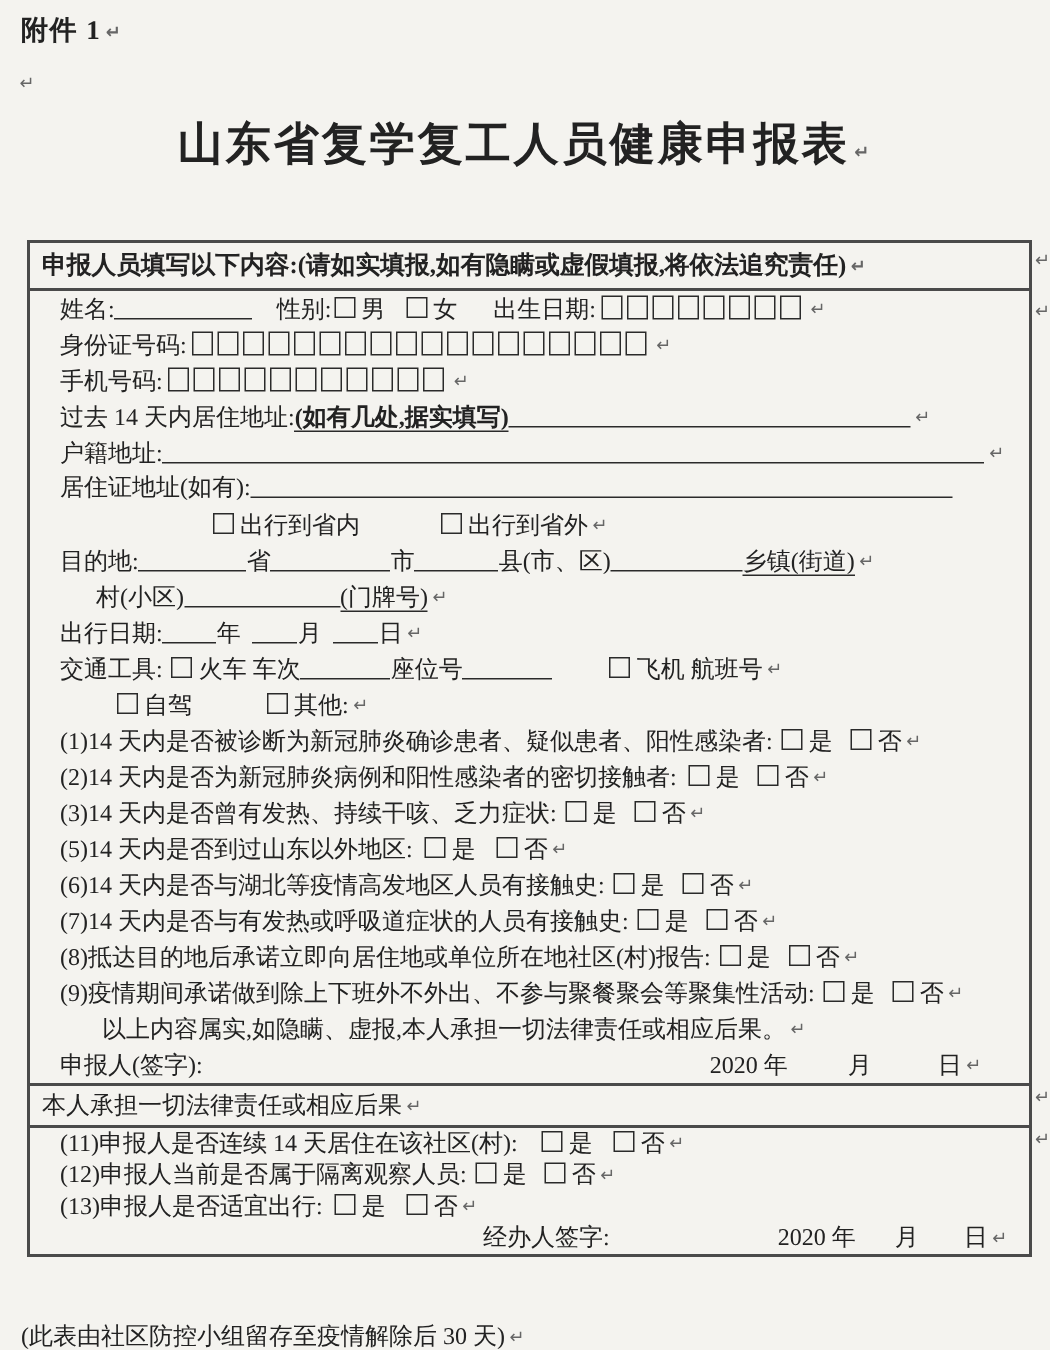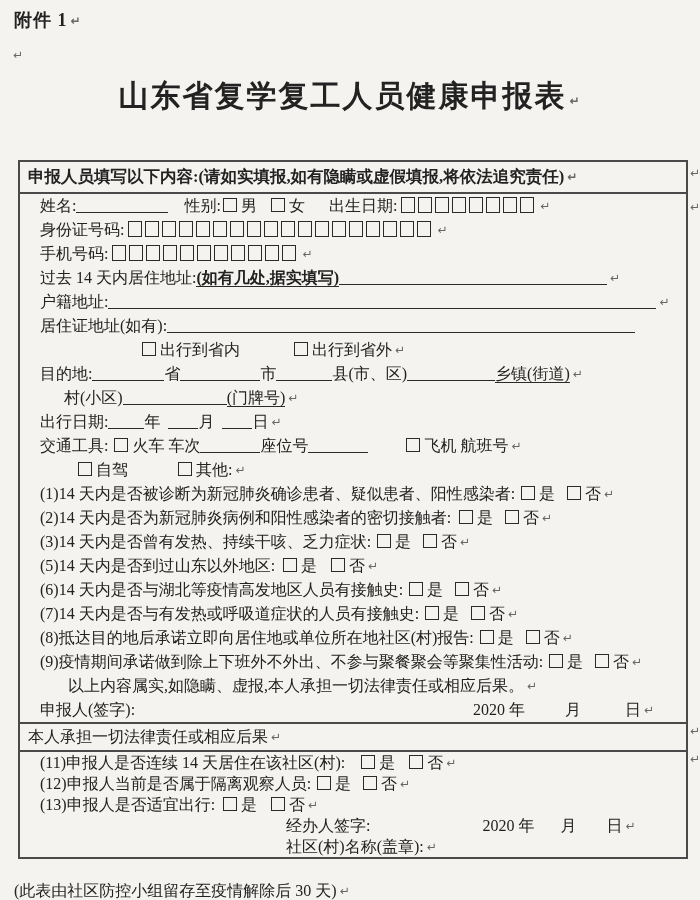--- a/index.html
+++ b/index.html
@@ -66,22 +66,21 @@
       <div class="line"><span class="t">(8)抵达目的地后承诺立即向居住地或单位所在地社区(村)报告:</span><span class="gap" style="width: 4px;"></span><span class="cbx"></span><span class="t">是</span><span class="gap" style="width: 10px;"></span><span class="cbx"></span><span class="t">否</span><span class="ret">↵</span></div>
       <div class="line"><span class="t">(9)疫情期间承诺做到除上下班外不外出、不参与聚餐聚会等聚集性活动:</span><span class="gap" style="width: 4px;"></span><span class="cbx"></span><span class="t">是</span><span class="gap" style="width: 10px;"></span><span class="cbx"></span><span class="t">否</span><span class="ret">↵</span></div>
       <div class="line" style="padding-left: 48px;"><span class="t">以上内容属实,如隐瞒、虚报,本人承担一切法律责任或相应后果。</span><span class="ret">↵</span></div>
       <div class="line"><span class="t">申报人(签字):</span><span class="gap" style="width: 338px;"></span><span class="t">2020 年</span><span class="gap" style="width: 40px;"></span><span class="t">月</span><span class="gap" style="width: 44px;"></span><span class="t">日</span><span class="ret">↵</span></div>
     </div>
   <div class="hrow2"><span>本人承担一切法律责任或相应后果</span><span class="ret">↵</span></div>
   <div id="rows2">
       <div class="line"><span class="t">(11)申报人是否连续 14 天居住在该社区(村):</span><span class="gap" style="width: 14px;"></span><span class="cbx"></span><span class="t">是</span><span class="gap" style="width: 12px;"></span><span class="cbx"></span><span class="t">否</span><span class="ret">↵</span></div>
       <div class="line"><span class="t">(12)申报人当前是否属于隔离观察人员:</span><span class="gap" style="width: 4px;"></span><span class="cbx"></span><span class="t">是</span><span class="gap" style="width: 10px;"></span><span class="cbx"></span><span class="t">否</span><span class="ret">↵</span></div>
       <div class="line"><span class="t">(13)申报人是否适宜出行:</span><span class="gap" style="width: 6px;"></span><span class="cbx"></span><span class="t">是</span><span class="gap" style="width: 12px;"></span><span class="cbx"></span><span class="t">否</span><span class="ret">↵</span></div>
-      <div class="line" style="padding-left: 266px;"><span class="t">经办人签字:</span><span class="gap" style="width: 112px;"></span><span class="t">2020 年</span><span class="gap" style="width: 26px;"></span><span class="t">月</span><span class="gap" style="width: 30px;"></span><span class="t">日</span><span class="ret">↵</span></div>
-      <div class="line" style="padding-left: 266px;"><span class="t">社区(村)名称(盖章):</span><span class="ret">↵</span></div>
+      <div class="line" style="padding-left: 266px; margin-left: 36px;"><span class="t">经办人签字:</span><span class="gap" style="width: 112px;"></span><span class="t">2020 年</span><span class="gap" style="width: 26px;"></span><span class="t">月</span><span class="gap" style="width: 30px;"></span><span class="t">日</span><span class="ret">↵</span></div>
     </div>
 </div>
 
 <span class="edge-ret" style="left:690px;top:166px;">↵</span>
 <span class="edge-ret" style="left:690px;top:200px;">↵</span>
 <span class="edge-ret" style="left:690px;top:724px;">↵</span>
 <span class="edge-ret" style="left:690px;top:752px;">↵</span>
 
 <div class="footer-note"><span>(此表由社区防控小组留存至疫情解除后 30 天)</span><span class="ret">↵</span></div>
 

